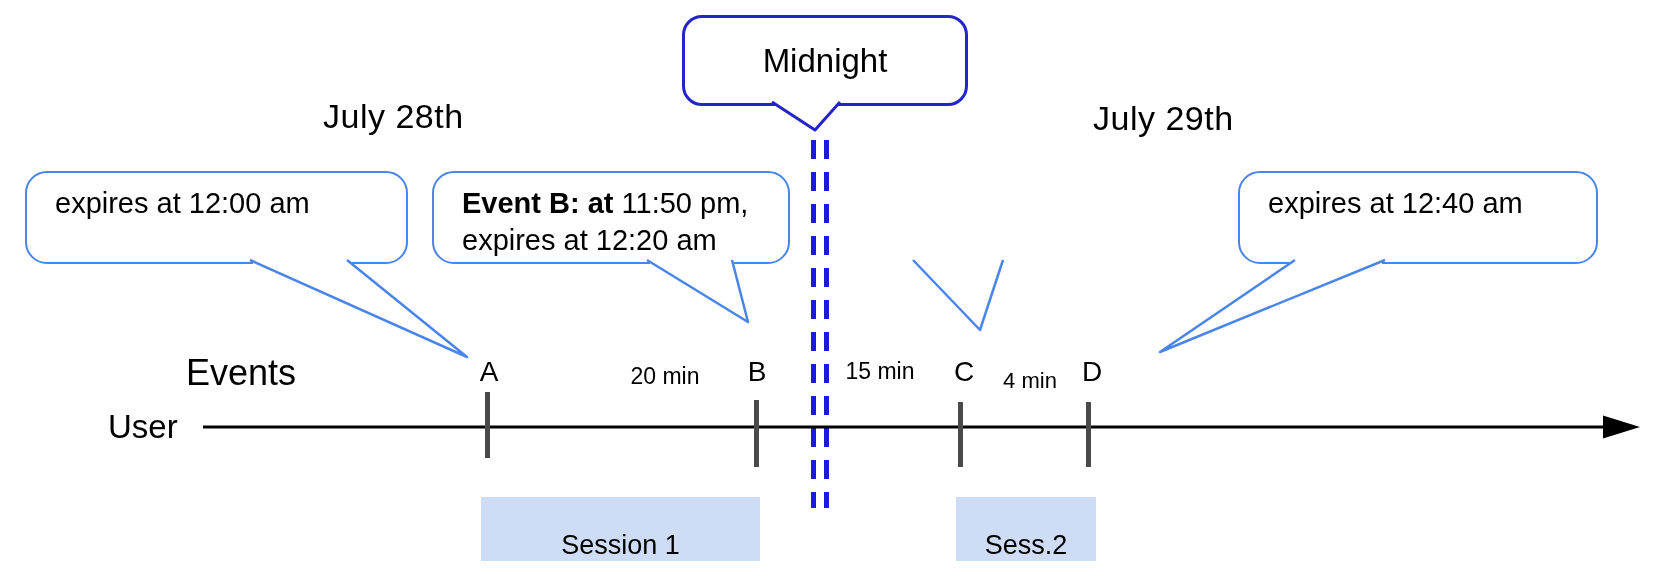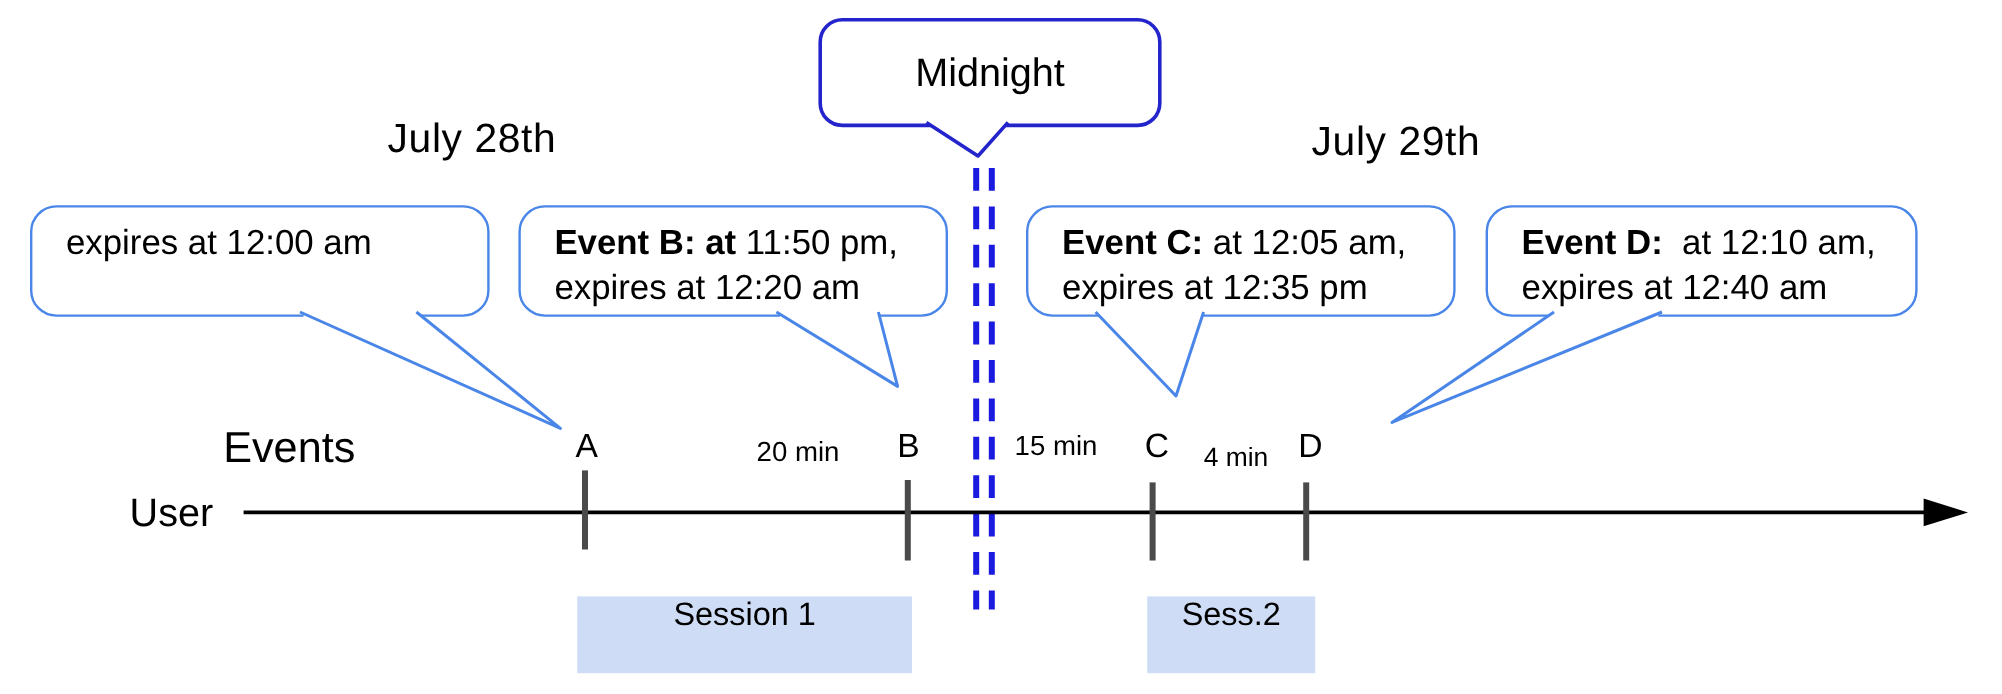--- a/index.html
+++ b/index.html
@@ -31,21 +31,21 @@
   .callout-d { left:1238px; width:360px; }
 
   .events-label { position:absolute; left:186px; top:352px; font-size:36px; }
   .user-label   { position:absolute; left:108px; top:408px; font-size:33px; }
 
   .tick-label { position:absolute; top:356px; font-size:28px; transform:translateX(-50%); }
   .gap-label  { position:absolute; font-size:23px; transform:translateX(-50%); }
 
   .session {
     position:absolute; top:497px; height:64px; background:#cedcf5;
-    display:flex; align-items:flex-start; justify-content:center; font-size:27px;
+    display:flex; align-items:flex-end; justify-content:center; font-size:27px;
   }
   #session-1 { left:481px; width:279px; }
   #session-2 { left:956px; width:140px; }
 
   .overlay { position:absolute; left:0; top:0; pointer-events:none; }
 </style>
 </head>
 <body>
 
 <div class="stage">
@@ -59,27 +59,22 @@
 
   <div class="callout callout-a">
     <div class="callout-line">expires at 12:00 am</div>
   </div>
 
   <div class="callout callout-b">
     <div class="callout-line"><span class="bold">Event B: at</span><span> 11:50 pm,</span></div>
     <div class="callout-line">expires at 12:20 am</div>
   </div>
 
-  <div class="callout callout-c">
-    <div class="callout-line"><span class="bold">Event C:</span><span> at 12:05 am,</span></div>
-    <div class="callout-line">expires at 12:35 pm</div>
-  </div>
 
   <div class="callout callout-d">
-    <div class="callout-line"><span class="bold">Event D:</span><span>  at 12:10 am,</span></div>
     <div class="callout-line">expires at 12:40 am</div>
   </div>
 
   <div class="events-label">Events</div>
   <div class="user-label">User</div>
 
   <div class="tick-label" style="left:489px">A</div>
   <div class="tick-label" style="left:757px">B</div>
   <div class="tick-label" style="left:964px">C</div>
   <div class="tick-label" style="left:1092px">D</div>

